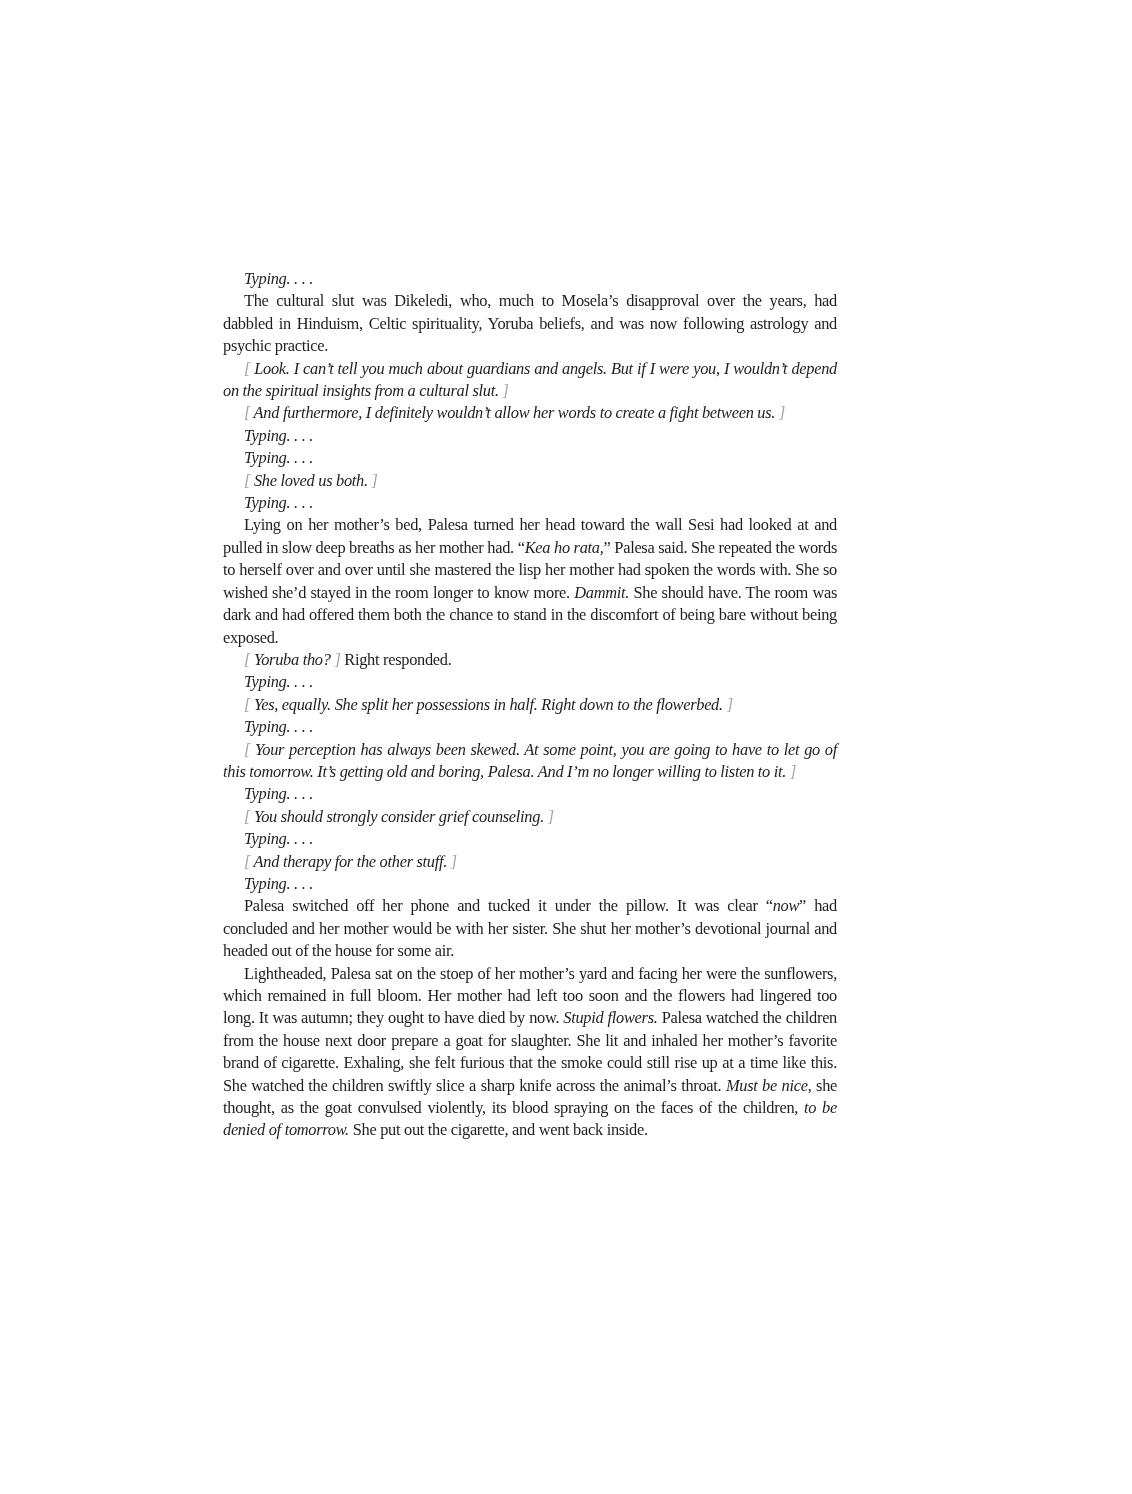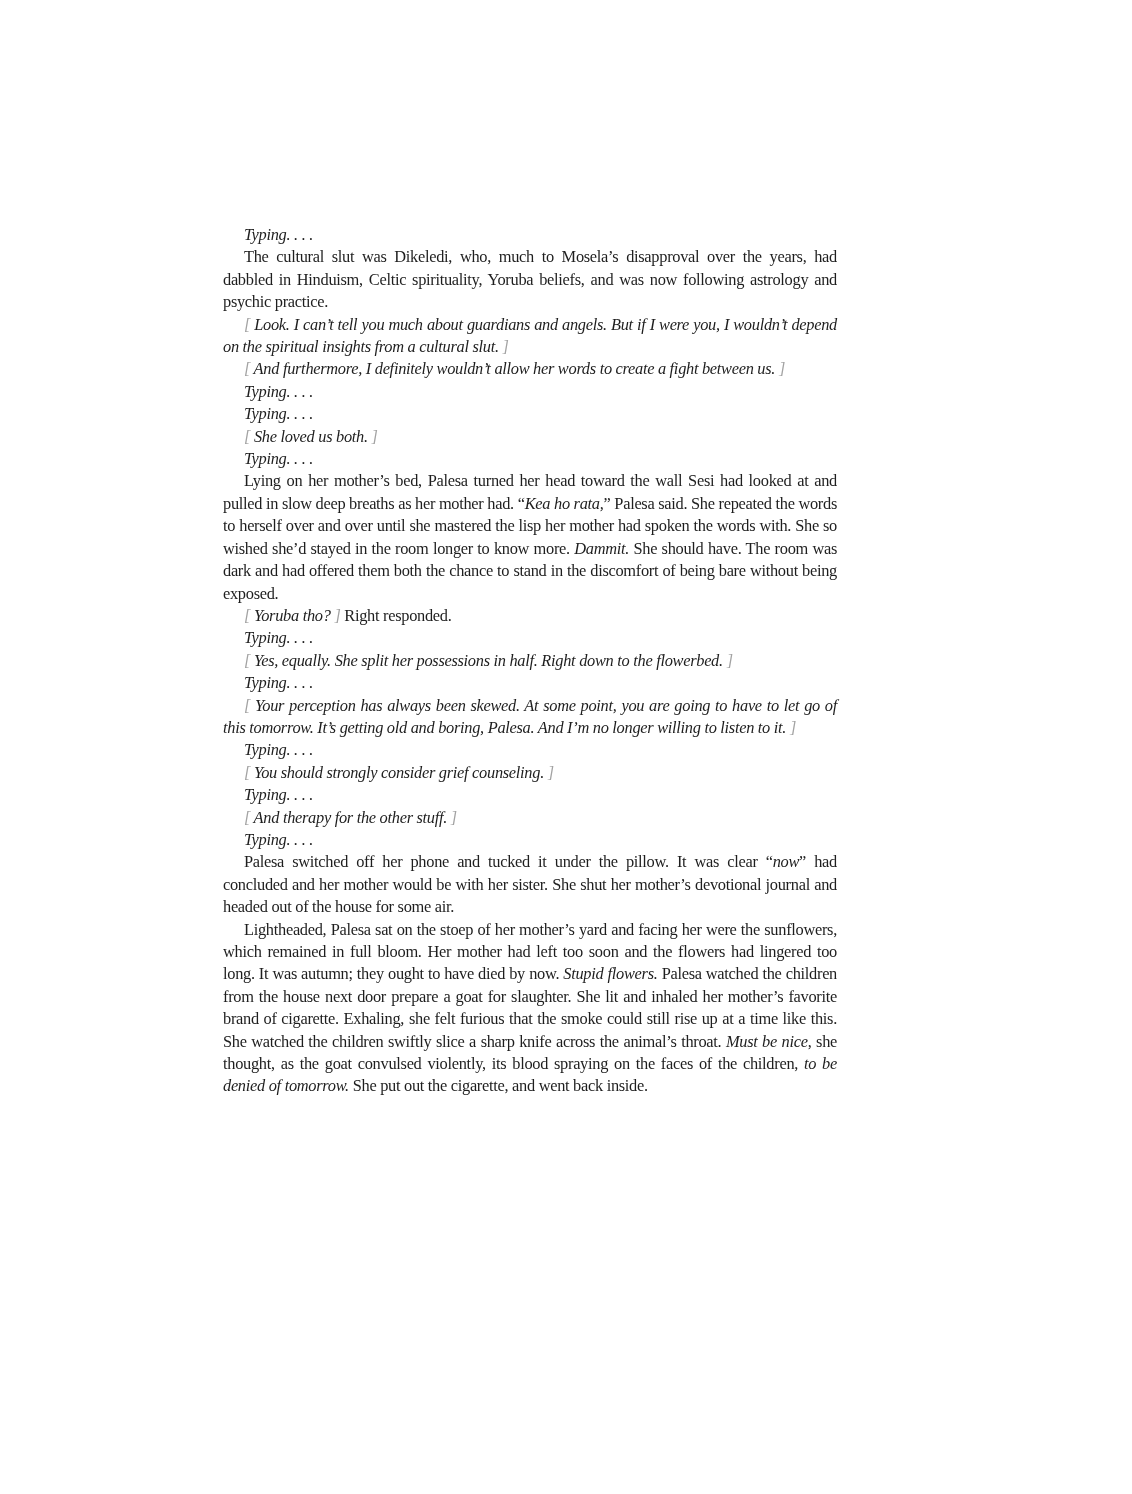--- a/index.html
+++ b/index.html
@@ -7,20 +7,21 @@
     padding: 0;
     background: #ffffff;
   }
   .page {
     position: relative;
     width: 1132px;
     height: 1241px;
     background: var(--paper, #ffffff);
     font-family: "Liberation Serif", "DejaVu Serif", serif;
     overflow: hidden;
+    margin-top: 44px;
   }
   .text-block {
     position: absolute;
     left: 223px;
     top: 224px;
     width: 614px;
     color: var(--ink, #1e1e1e);
     font-size: 16.4px;
     line-height: 22.4px;
     letter-spacing: -0.3px;

